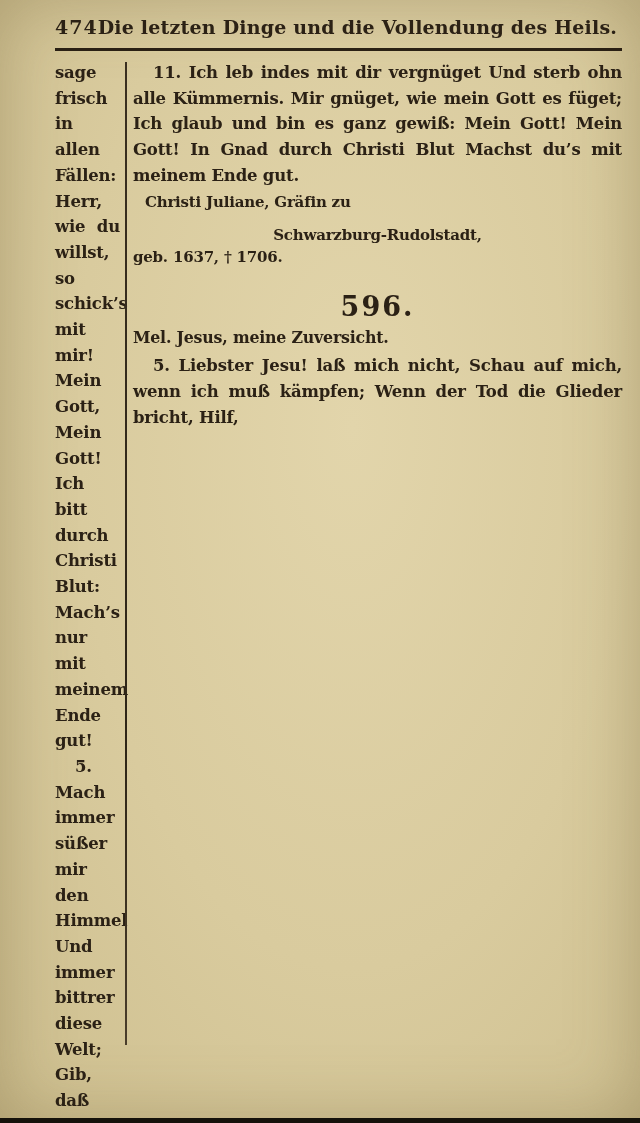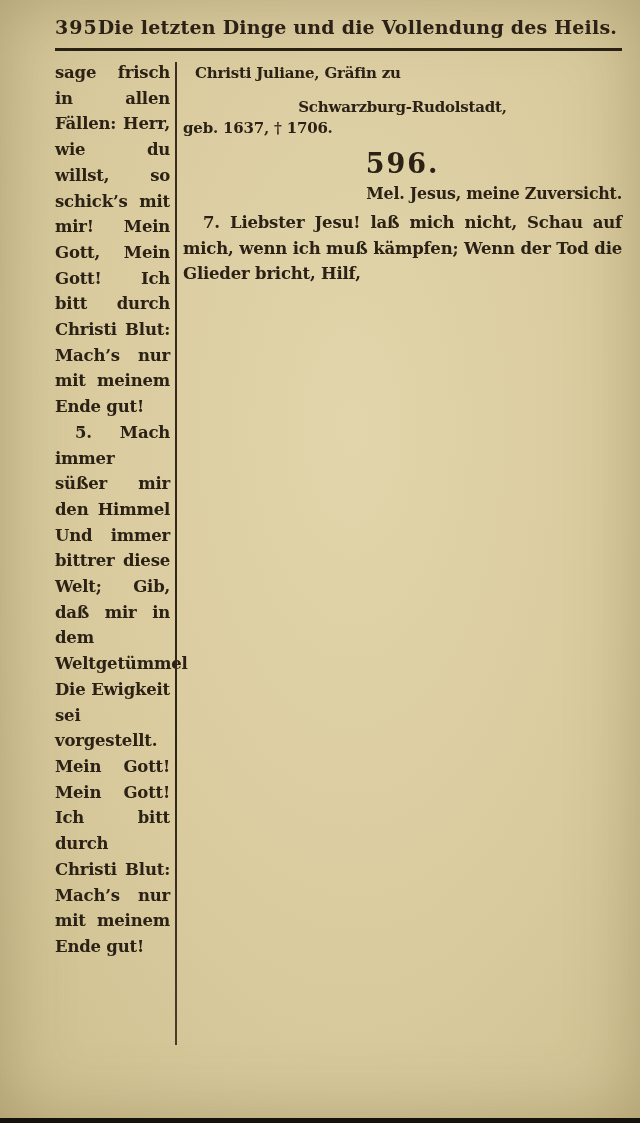--- a/index.html
+++ b/index.html
@@ -53,69 +53,70 @@
   .cont  { text-indent: 0; }
   .attribution {
     margin-top: 3px;
     font-size: 15px; line-height: 21.5px;
     text-align: left;
   }
   .attr-l1 { padding-left: 12px; }
   .attr-l2 { text-align: center; margin-top: 12px; }
   .attr-l3 { text-align: left; }
   .hymn-number {
-    margin: 11px 0 5px;
+    margin: 26px 0 5px;
     font-size: 27px; font-weight: bold;
     text-align: center; letter-spacing: 2px;
     text-indent: 0;
   }
   .mel {
     margin: 0 0 3px;
     font-size: 15.8px;
-    text-align: right;
+    text-align: left;
     text-indent: 0;
     white-space: nowrap;
   }
   .scan-edge {
     position: absolute;
     left: 0; bottom: 0; width: 640px; height: 5px;
     background: #15120b;
   }
 </style>
 </head>
 <body>
 
 <div class="page">
 
   <header class="page-header">
-    <span class="pagenum">395</span>
+    <span class="pagenum">474</span>
     <span class="htitle">Die letzten Dinge und die Vollendung des Heils.</span>
   </header>
 
   <div class="header-rule"></div>
 
   <main class="content">
 
     <div class="col left">
       <p class="cont">sage frisch in allen Fällen: Herr, wie du willst, so schick’s mit mir! Mein Gott, Mein Gott! Ich bitt durch Christi Blut: Mach’s nur mit meinem Ende gut!</p>
       <p class="verse">5. Mach immer süßer mir den Himmel Und immer bittrer diese Welt; Gib, daß mir in dem Weltgetümmel Die Ewigkeit sei vorgestellt. Mein Gott! Mein Gott! Ich bitt durch Christi Blut: Mach’s nur mit meinem Ende gut!</p>
 
     </div>
 
     <div class="divider"></div>
 
     <div class="col right">
+      <p class="verse">11. Ich leb indes mit dir vergnüget Und sterb ohn alle Kümmernis. Mir gnüget, wie mein Gott es füget; Ich glaub und bin es ganz gewiß: Mein Gott! Mein Gott! In Gnad durch Christi Blut Machst du’s mit meinem Ende gut.</p>
 
       <div class="attribution">
         <div class="attr-l1">Christi Juliane, Gräfin zu</div>
         <div class="attr-l2">Schwarzburg-Rudolstadt,</div>
         <div class="attr-l3">geb. 1637, † 1706.</div>
       </div>
 
       <p class="hymn-number">596.</p>
       <p class="mel">Mel. Jesus, meine Zuversicht.</p>
-      <p class="verse">7. Liebster Jesu! laß mich nicht, Schau auf mich, wenn ich muß kämpfen; Wenn der Tod die Glieder bricht, Hilf,</p>
+      <p class="verse">5. Liebster Jesu! laß mich nicht, Schau auf mich, wenn ich muß kämpfen; Wenn der Tod die Glieder bricht, Hilf,</p>
     </div>
 
   </main>
 
   <div class="scan-edge"></div>
 </div>
 
 </body></html>

